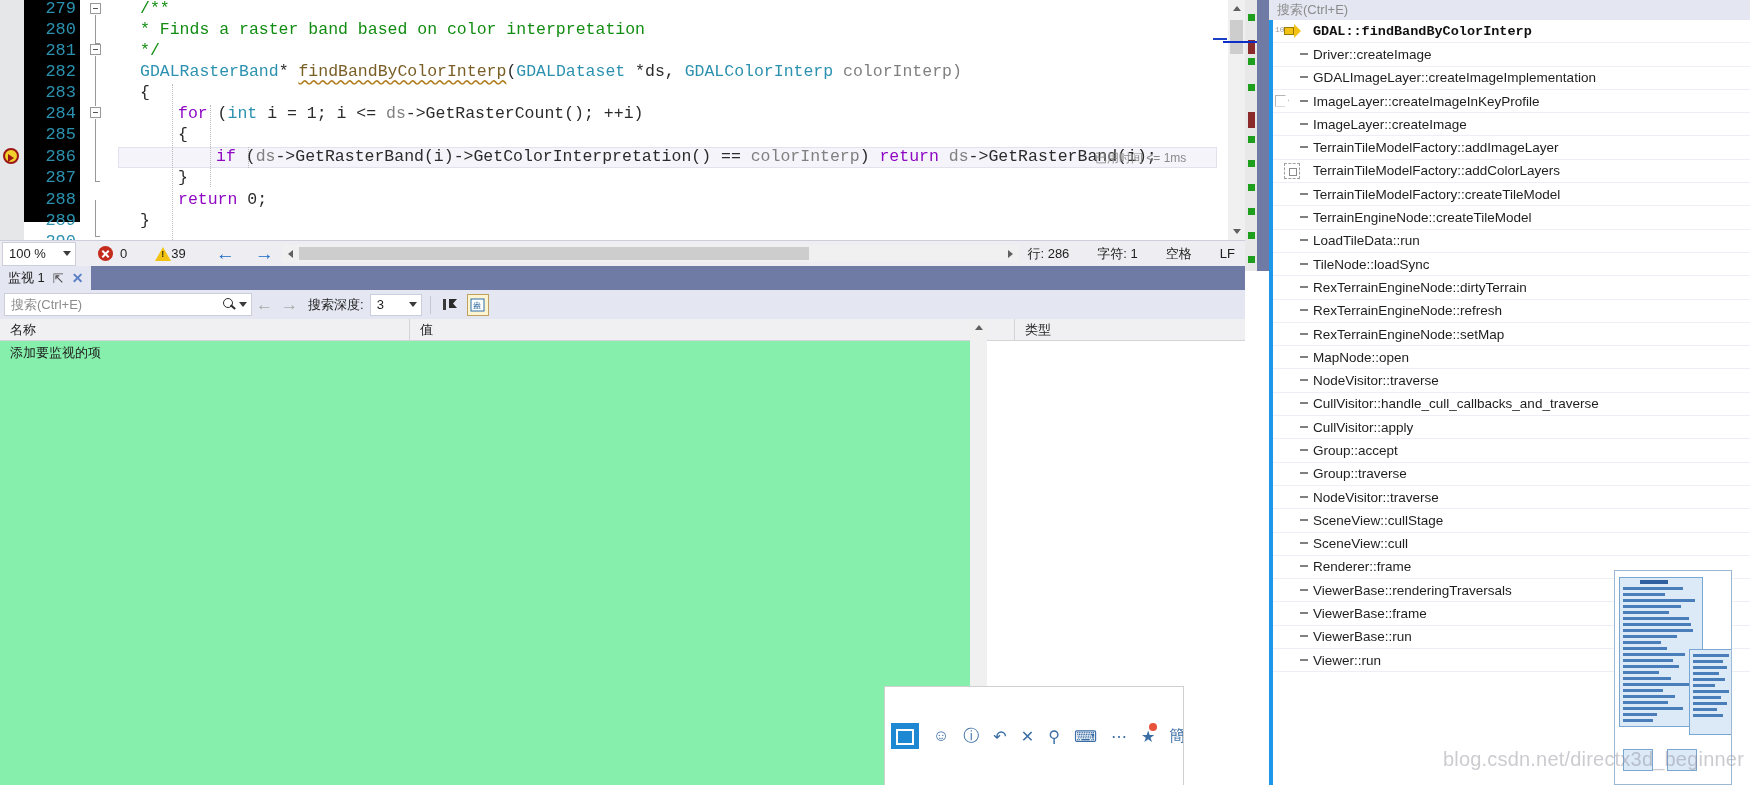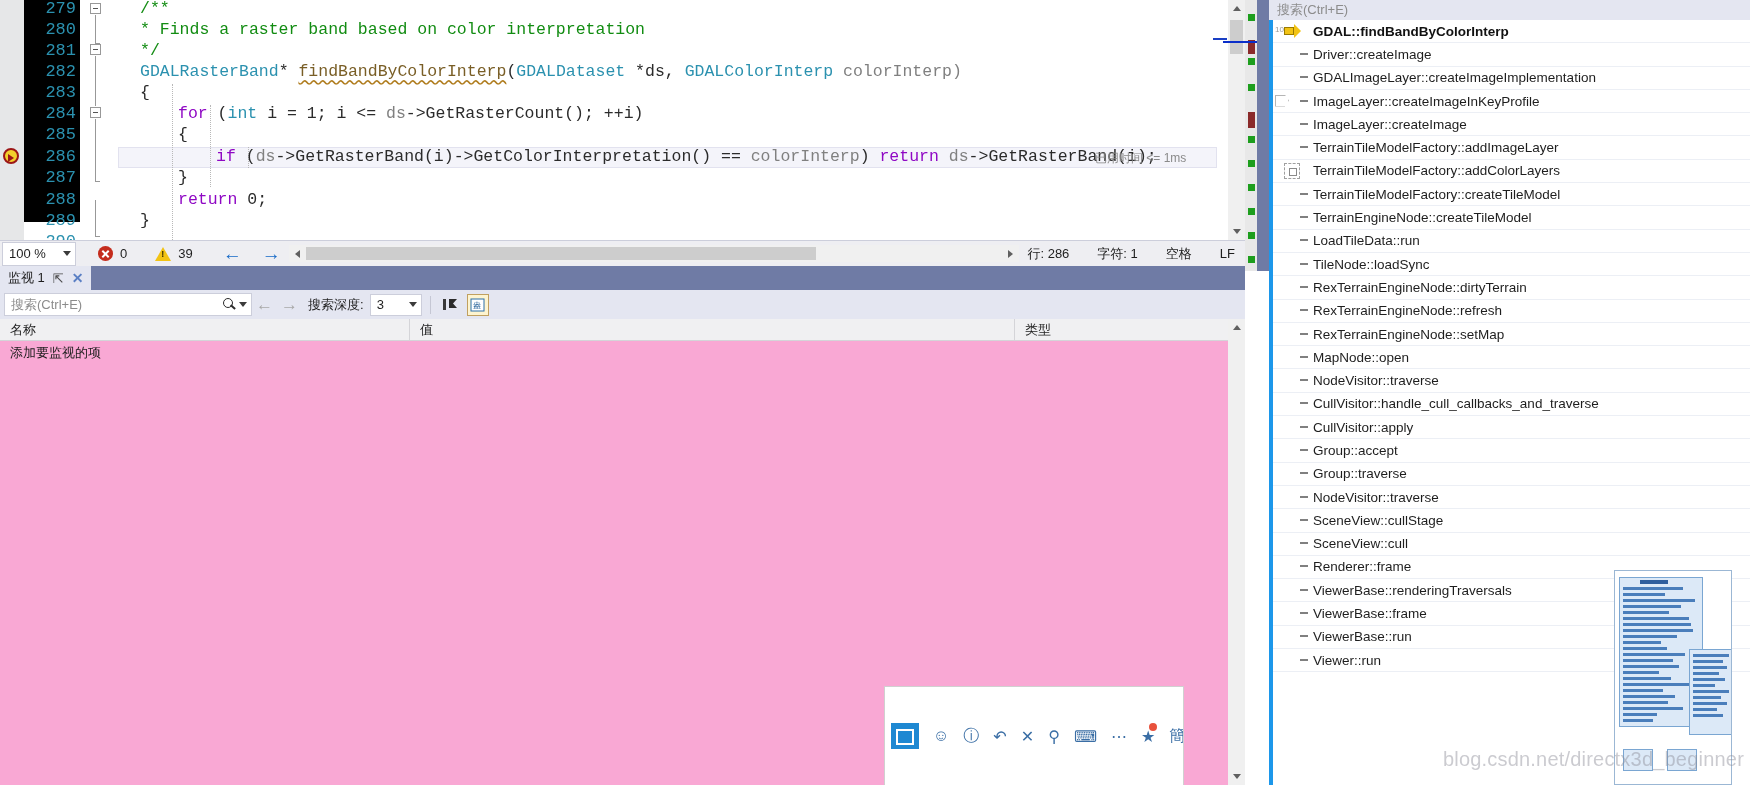--- a/index.html
+++ b/index.html
@@ -167,22 +167,22 @@
   .hs-l i, .hs-r i {
     position: absolute; top: 5px; width: 0; height: 0;
     border-top: 4px solid transparent; border-bottom: 4px solid transparent;
   }
   .hs-l i { left: 6px; border-right: 5px solid #606060; }
   .hs-r i { left: 6px; border-left: 5px solid #606060; }
   .st-item { margin-right: 28px; white-space: nowrap; }
 
   
   #watch-pane {
-    position: absolute; left: 0; top: 266px; width: 1245px; height: 519px;
-    background: #f9a8d4;
+    position: absolute; left: 0; top: 266px; width: 987px; height: 519px;
+    background: #86efac;
   }
   #watch-tabstrip {
     position: absolute; left: 0; top: 0; width: 1245px; height: 24px;
     background: #6f7ba5;
   }
   #watch-tab {
     position: absolute; left: 0; top: 0; height: 24px;
     background: #e4e6f1; display: flex; align-items: center;
     padding: 0 8px 0 8px; gap: 8px;
     font-size: 13px; color: #1e1e1e;
@@ -281,21 +281,21 @@
     position: relative; height: 23.3px; display: flex; align-items: center;
     border-bottom: 1px solid #eceff5;
     font-size: 13.5px; color: #1e1e1e;
   }
   .cs-row .cs-icon {
     width: 38px; height: 23px; flex: 0 0 38px;
     display: flex; align-items: center; justify-content: center;
     position: relative;
   }
   .cs-row .cs-label { padding-left: 2px; white-space: nowrap; }
-  .cs-row.current { font-weight: bold; }
+  .cs-row.current { font-weight: bold; font-family: Liberation Mono, monospace; }
   .cs-row.current .cs-label { color: #111; }
   .yellow-arrow {
     width: 0; height: 0; position: relative;
   }
   .ya-body {
     position: absolute; left: -8px; top: -4px;
     width: 10px; height: 8px; background: #f2c314; border: 1px solid #9a7a00;
   }
   .ya-head {
     position: absolute; left: 2px; top: -7px;
@@ -458,21 +458,21 @@
     <div id="zoom-box">
       <span>100 %</span>
       <span class="caret-dn"></span>
     </div>
 
     <div style="display:flex;align-items:center;gap:7px;margin-left:22px">
       <span class="err-badge"></span>
       <span>0</span>
     </div>
 
-    <div style="display:flex;align-items:center;gap:7px;margin-left:28px">
+    <div style="display:flex;align-items:center;margin-left:28px">
       <span class="warn-badge"></span>
       <span>39</span>
     </div>
 
     <span class="nav-arrow" style="margin-left:30px">←</span>
     <span class="nav-arrow" style="margin-left:20px">→</span>
 
     <div id="hscroll">
       <div class="hs-l">
           <i></i>

